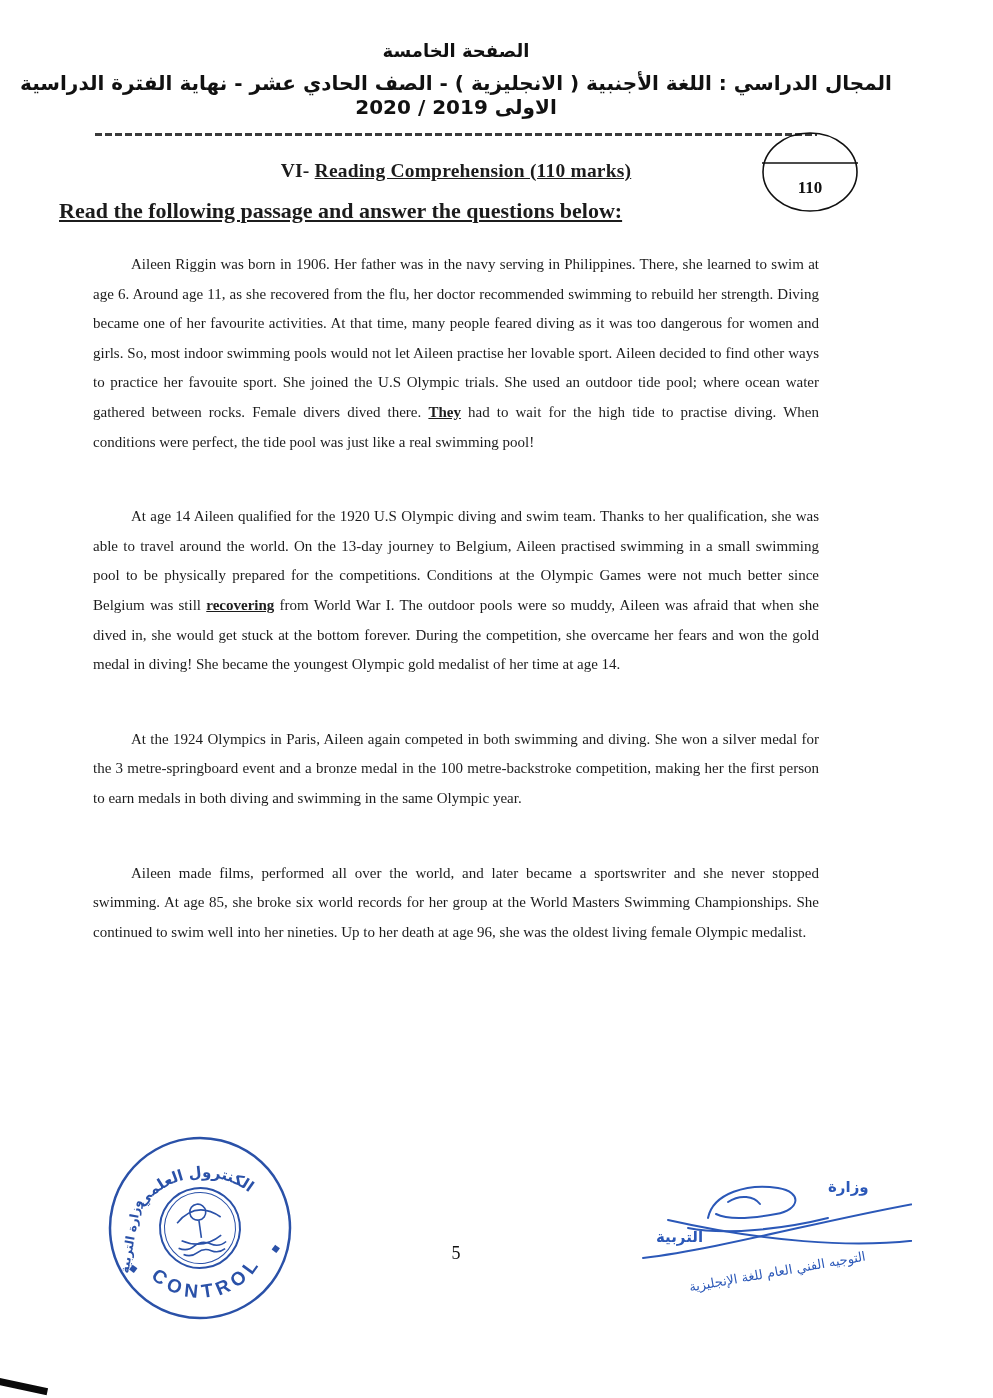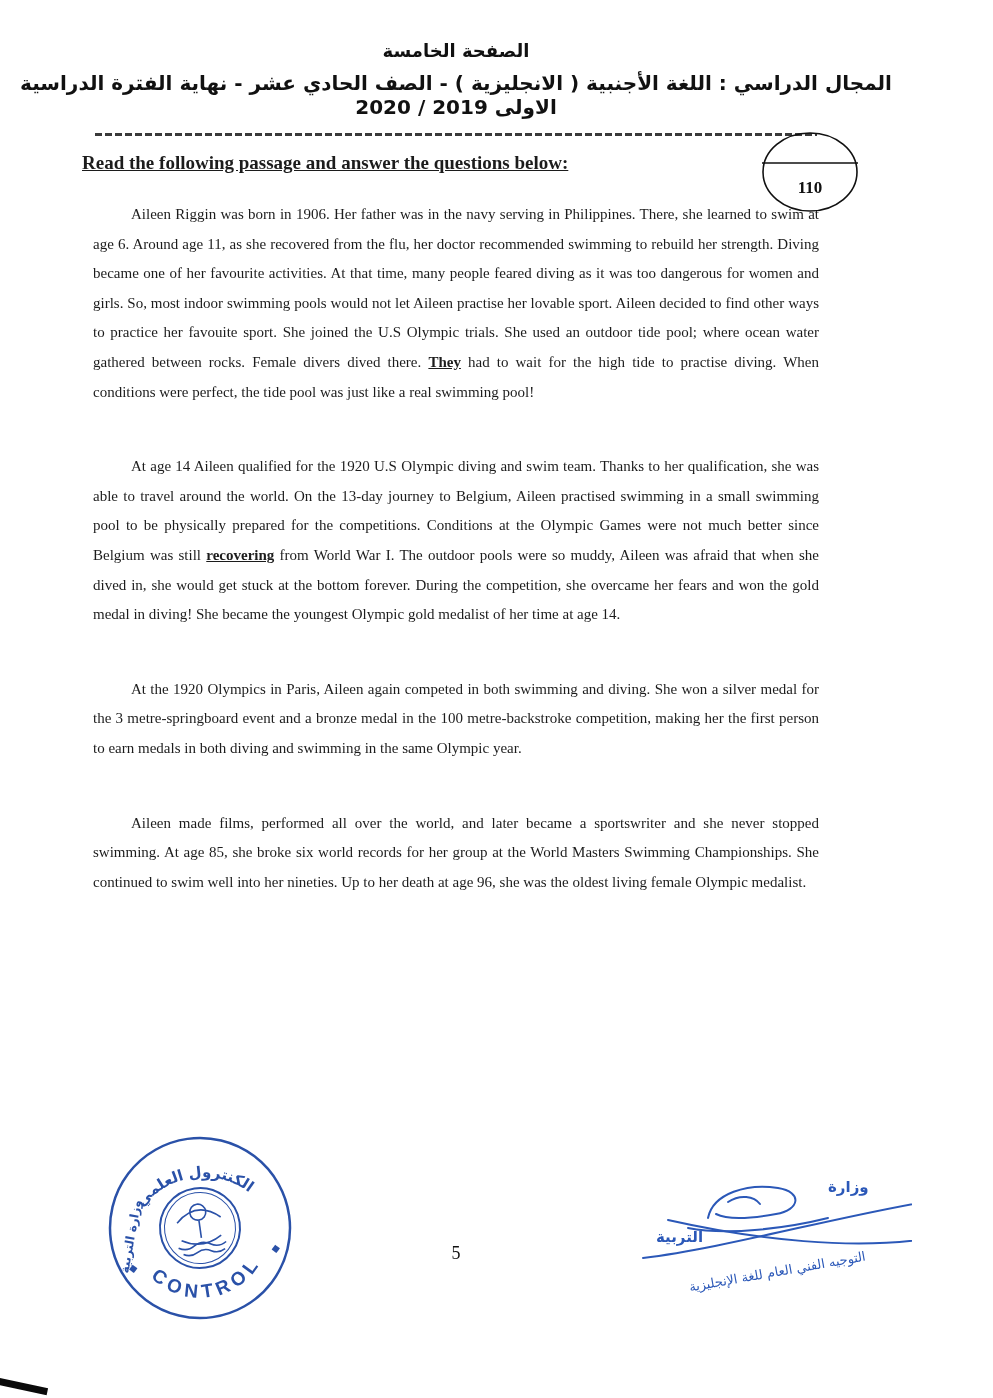--- a/index.html
+++ b/index.html
@@ -37,22 +37,22 @@
   .section-title {
     margin-top:24px;
     text-align:center;
     font-size:19.5px;
     font-weight:bold;
     letter-spacing:0.2px;
   }
   .section-title .u { text-decoration:underline; }
 
   .instruction {
-    margin:16px 93px 0 82px;
-    font-size:19px;
+    margin:16px 93px 0 59px;
+    font-size:22px;
     font-weight:bold;
     text-decoration:underline;
   }
 
   .passage {
     margin:26px 93px 0 93px;
     font-size:15px;
     line-height:29.6px;
     text-align:justify;
   }
@@ -91,33 +91,34 @@
 </style>
 </head>
 <body>
 
 <div class="page">
 
   <div class="header-title ar">الصفحة الخامسة</div>
   <div class="header-meta ar">المجال الدراسي : اللغة الأجنبية ( الانجليزية ) - الصف الحادي عشر - نهاية الفترة الدراسية الاولى  2019 / 2020</div>
   <div class="dashes"></div>
 
+  <div class="section-title"><span>VI- </span><span class="u">Reading Comprehension (110 marks)</span></div>
 
   <div class="instruction"> Read the following passage and answer the questions below:</div>
 
   <svg class="marks-badge" width="100" height="84" viewBox="0 0 100 84">
     <ellipse cx="50" cy="42" rx="47" ry="39" fill="none" stroke="#111" stroke-width="1.6"></ellipse>
     <line x1="2" y1="33" x2="98" y2="33" stroke="#111" stroke-width="1.4"></line>
     <text x="50" y="63" text-anchor="middle" class="badge-num">110</text>
   </svg>
 
   <div class="passage">
     <p><span>Aileen Riggin was born in 1906. Her father was in the navy serving in Philippines. There, she learned to swim at age 6. Around age 11, as she recovered from the flu, her doctor recommended swimming to rebuild her strength. Diving became one of her favourite activities. At that time, many people feared diving as it was too dangerous for women and girls. So, most indoor swimming pools would not let Aileen practise her lovable sport. Aileen decided to find other ways to practice her favouite sport. She joined the U.S Olympic trials. She used an outdoor tide pool; where ocean water gathered between rocks. Female divers dived there. </span><span class="em-word">They</span><span> had to wait for the high tide to practise diving. When conditions were perfect, the tide pool was just like a real swimming pool!</span></p>
     <p><span>At age 14 Aileen qualified for the 1920 U.S Olympic diving and swim team. Thanks to her qualification, she was able to travel around the world. On the 13-day journey to Belgium, Aileen practised swimming in a small swimming pool to be physically prepared for the competitions. Conditions at the Olympic Games were not much better since Belgium was still </span><span class="em-word">recovering</span><span> from World War I. The outdoor pools were so muddy, Aileen was afraid that when she dived in, she would get stuck at the bottom forever. During the competition, she overcame her fears and won the gold medal in diving! She became the youngest Olympic gold medalist of her time at age 14.</span></p>
-    <p>At the 1920 Olympics in Paris, Aileen again competed in both swimming and diving. She won a silver medal for the 3 metre-springboard event and a bronze medal in the 100 metre-backstroke competition, making her the first person to earn medals in both diving and swimming in the same Olympic year.</p>
+    <p>At the 1924 Olympics in Paris, Aileen again competed in both swimming and diving. She won a silver medal for the 3 metre-springboard event and a bronze medal in the 100 metre-backstroke competition, making her the first person to earn medals in both diving and swimming in the same Olympic year.</p>
     <p>Aileen made films, performed all over the world, and later became a sportswriter and she never stopped swimming. At age 85, she broke six world records for her group at the World Masters Swimming Championships. She continued to swim well into her nineties. Up to her death at age 96, she was the oldest living female Olympic medalist.</p>
   </div>
 
   <svg class="control-stamp" width="200" height="200" viewBox="0 0 200 200">
     <defs>
       <path id="arcTop" d="M 26,108 A 76,76 0 0 1 174,108"></path>
       <path id="arcBottom" d="M 36,128 A 70,70 0 0 0 164,128"></path>
     </defs>
     <circle cx="100" cy="100" r="90" fill="none" stroke="#2a51a8" stroke-width="2.5"></circle>
     <circle cx="100" cy="100" r="40" fill="none" stroke="#2a51a8" stroke-width="2"></circle>

